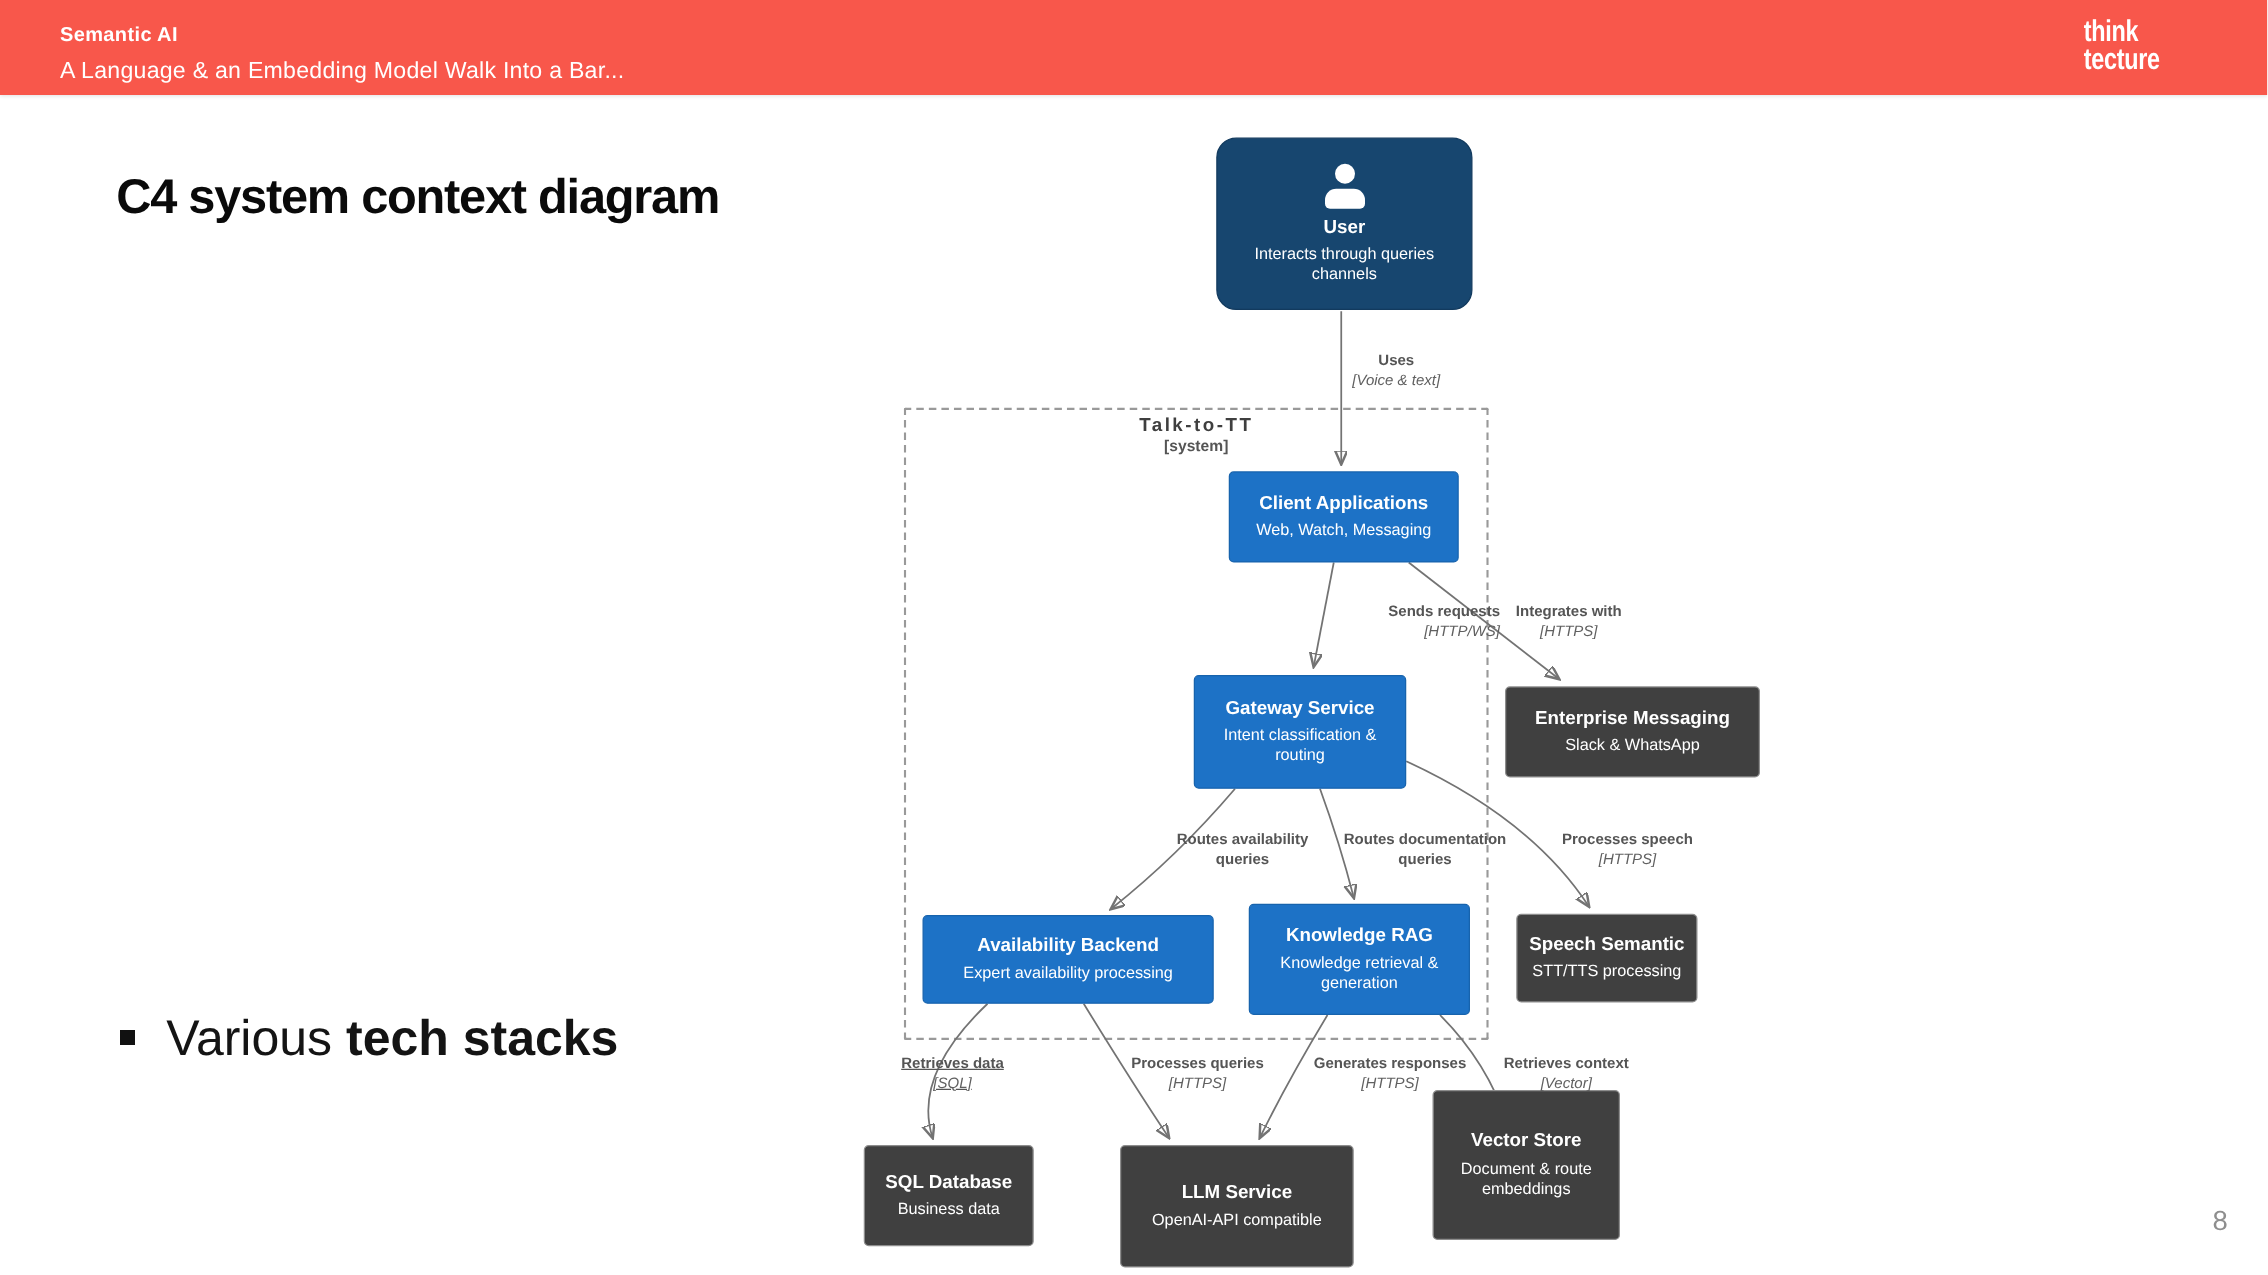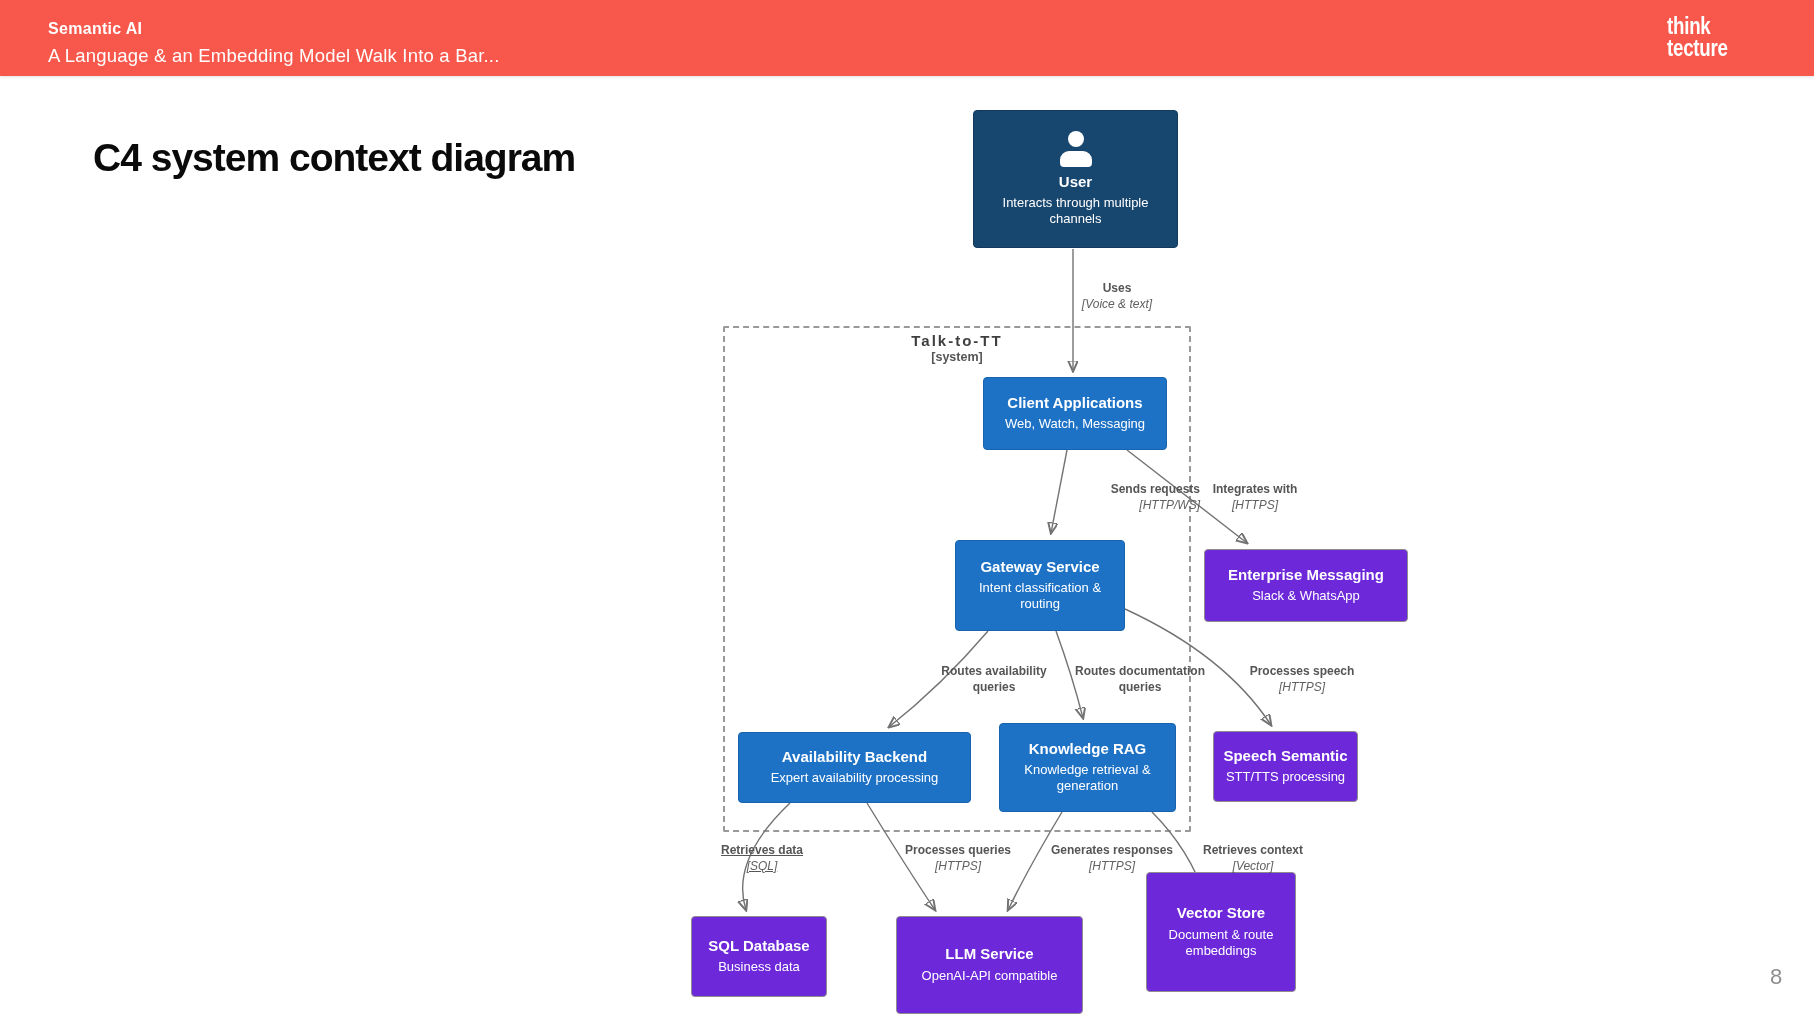--- a/index.html
+++ b/index.html
@@ -41,23 +41,23 @@
   svg.edges { position:absolute; left:0; top:0; width:1814px; height:1020px; pointer-events:none; }
   svg.edges path { fill:none; stroke:#737373; stroke-width:1.4; }
 
   .node {
     position:absolute; box-sizing:border-box; border-radius:4px; color:#fff;
     display:flex; flex-direction:column; align-items:center; justify-content:center;
     text-align:center; padding:6px 8px; gap:5px;
   }
   .node-title { font-size:15px; font-weight:700; line-height:1.1; }
   .node-sub { font-size:13px; line-height:1.25; }
-  .node.person { background:#17466F; border:1px solid #123A5E; gap:5px; border-radius:4px; }
+  .node.person { background:#17466F; border:1px solid #123A5E; gap:5px; border-radius:16px; }
   .node.internal { background:#1D72C6; border:1px solid #1763AD; }
-  .node.external { background:#6d28d9; border:1px solid #8D8D8D; }
+  .node.external { background:#404040; border:1px solid #8D8D8D; }
 
   .person-icon { position:relative; width:40px; height:36px; margin-bottom:2px; }
   .person-icon .head { position:absolute; top:0; left:50%; transform:translateX(-50%); width:16px; height:16px; border-radius:50%; background:#fff; }
   .person-icon .torso { position:absolute; bottom:0; left:50%; transform:translateX(-50%); width:32px; height:16px; border-radius:9px 9px 4px 4px; background:#fff; }
 
   .edge-label { position:absolute; width:180px; transform:translateX(-50%); text-align:center; font-size:12px; line-height:1.3; color:#555; }
   .edge-label .l1 { font-weight:700; }
   .edge-label .l2 { font-weight:700; }
   .edge-label .l2.it { font-weight:400; font-style:italic; color:#606060; }
 </style>
@@ -71,20 +71,24 @@
     <div class="topbar-subtitle">A Language &amp; an Embedding Model Walk Into a Bar...</div>
     <div class="logo">
       <div>think</div>
       <div>tecture</div>
     </div>
   </header>
 
   <h1 class="slide-title">C4 system context diagram</h1>
 
   <div class="bullets">
+    <div class="bullet">
+      <span class="marker"></span>
+      <span class="bullet-text"><span>Various </span><b>tech stacks</b><span></span></span>
+    </div>
   </div>
 
   <div class="page-number">8</div>
 
   <div class="boundary">
     <div class="boundary-label">
       <div class="boundary-title">Talk-to-TT</div>
       <div class="boundary-sub">[system]</div>
     </div>
   </div>
@@ -106,21 +110,21 @@
     <path d="M 1062 812 Q 1030 865 1008 910" marker-end="url(#arr)"></path>
     <path d="M 1152 812 Q 1190 850 1206 899" marker-end="url(#arr)"></path>
   </svg>
 
   <div class="node person" style="left:973px; top:110px; width:205px; height:138px;">
     <div class="person-icon">
         <span class="head"></span>
         <span class="torso"></span>
       </div>
     <div class="node-title">User</div>
-    <div class="node-sub" style="width:175px;">Interacts through multiple channels</div>
+    <div class="node-sub" style="width:175px;">Interacts through queries channels</div>
   </div>
 
   <div class="node internal" style="left:983px; top:377px; width:184px; height:73px;">
     <div class="node-title">Client Applications</div>
     <div class="node-sub">Web, Watch, Messaging</div>
   </div>
 
   <div class="node internal" style="left:955px; top:540px; width:170px; height:91px;">
     <div class="node-title">Gateway Service</div>
     <div class="node-sub" style="width:150px;">Intent classification &amp; routing</div>

